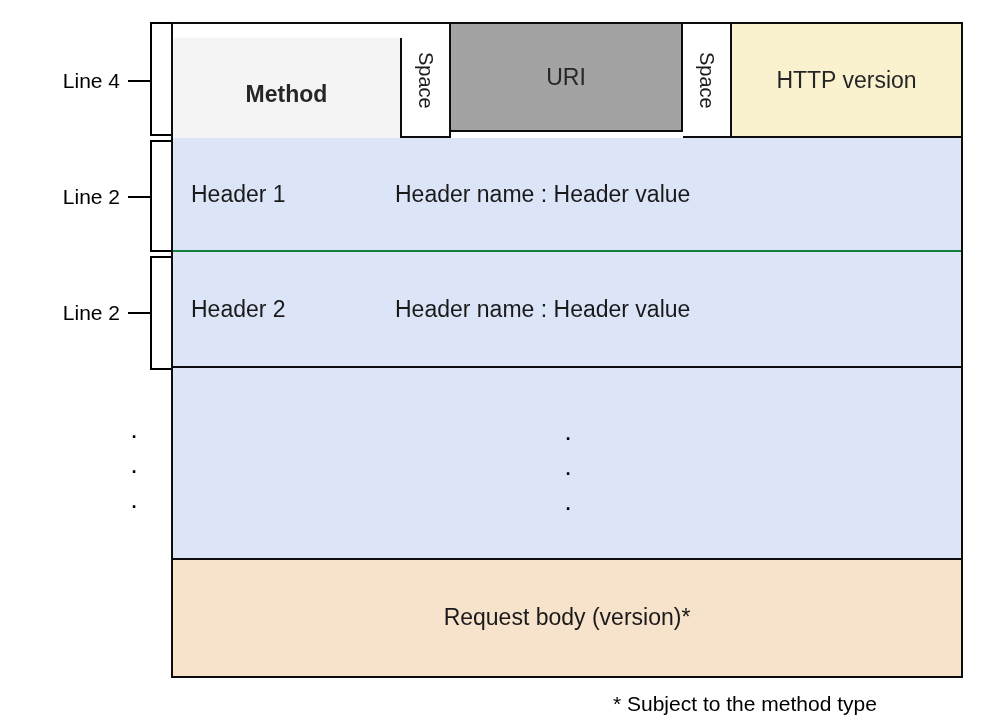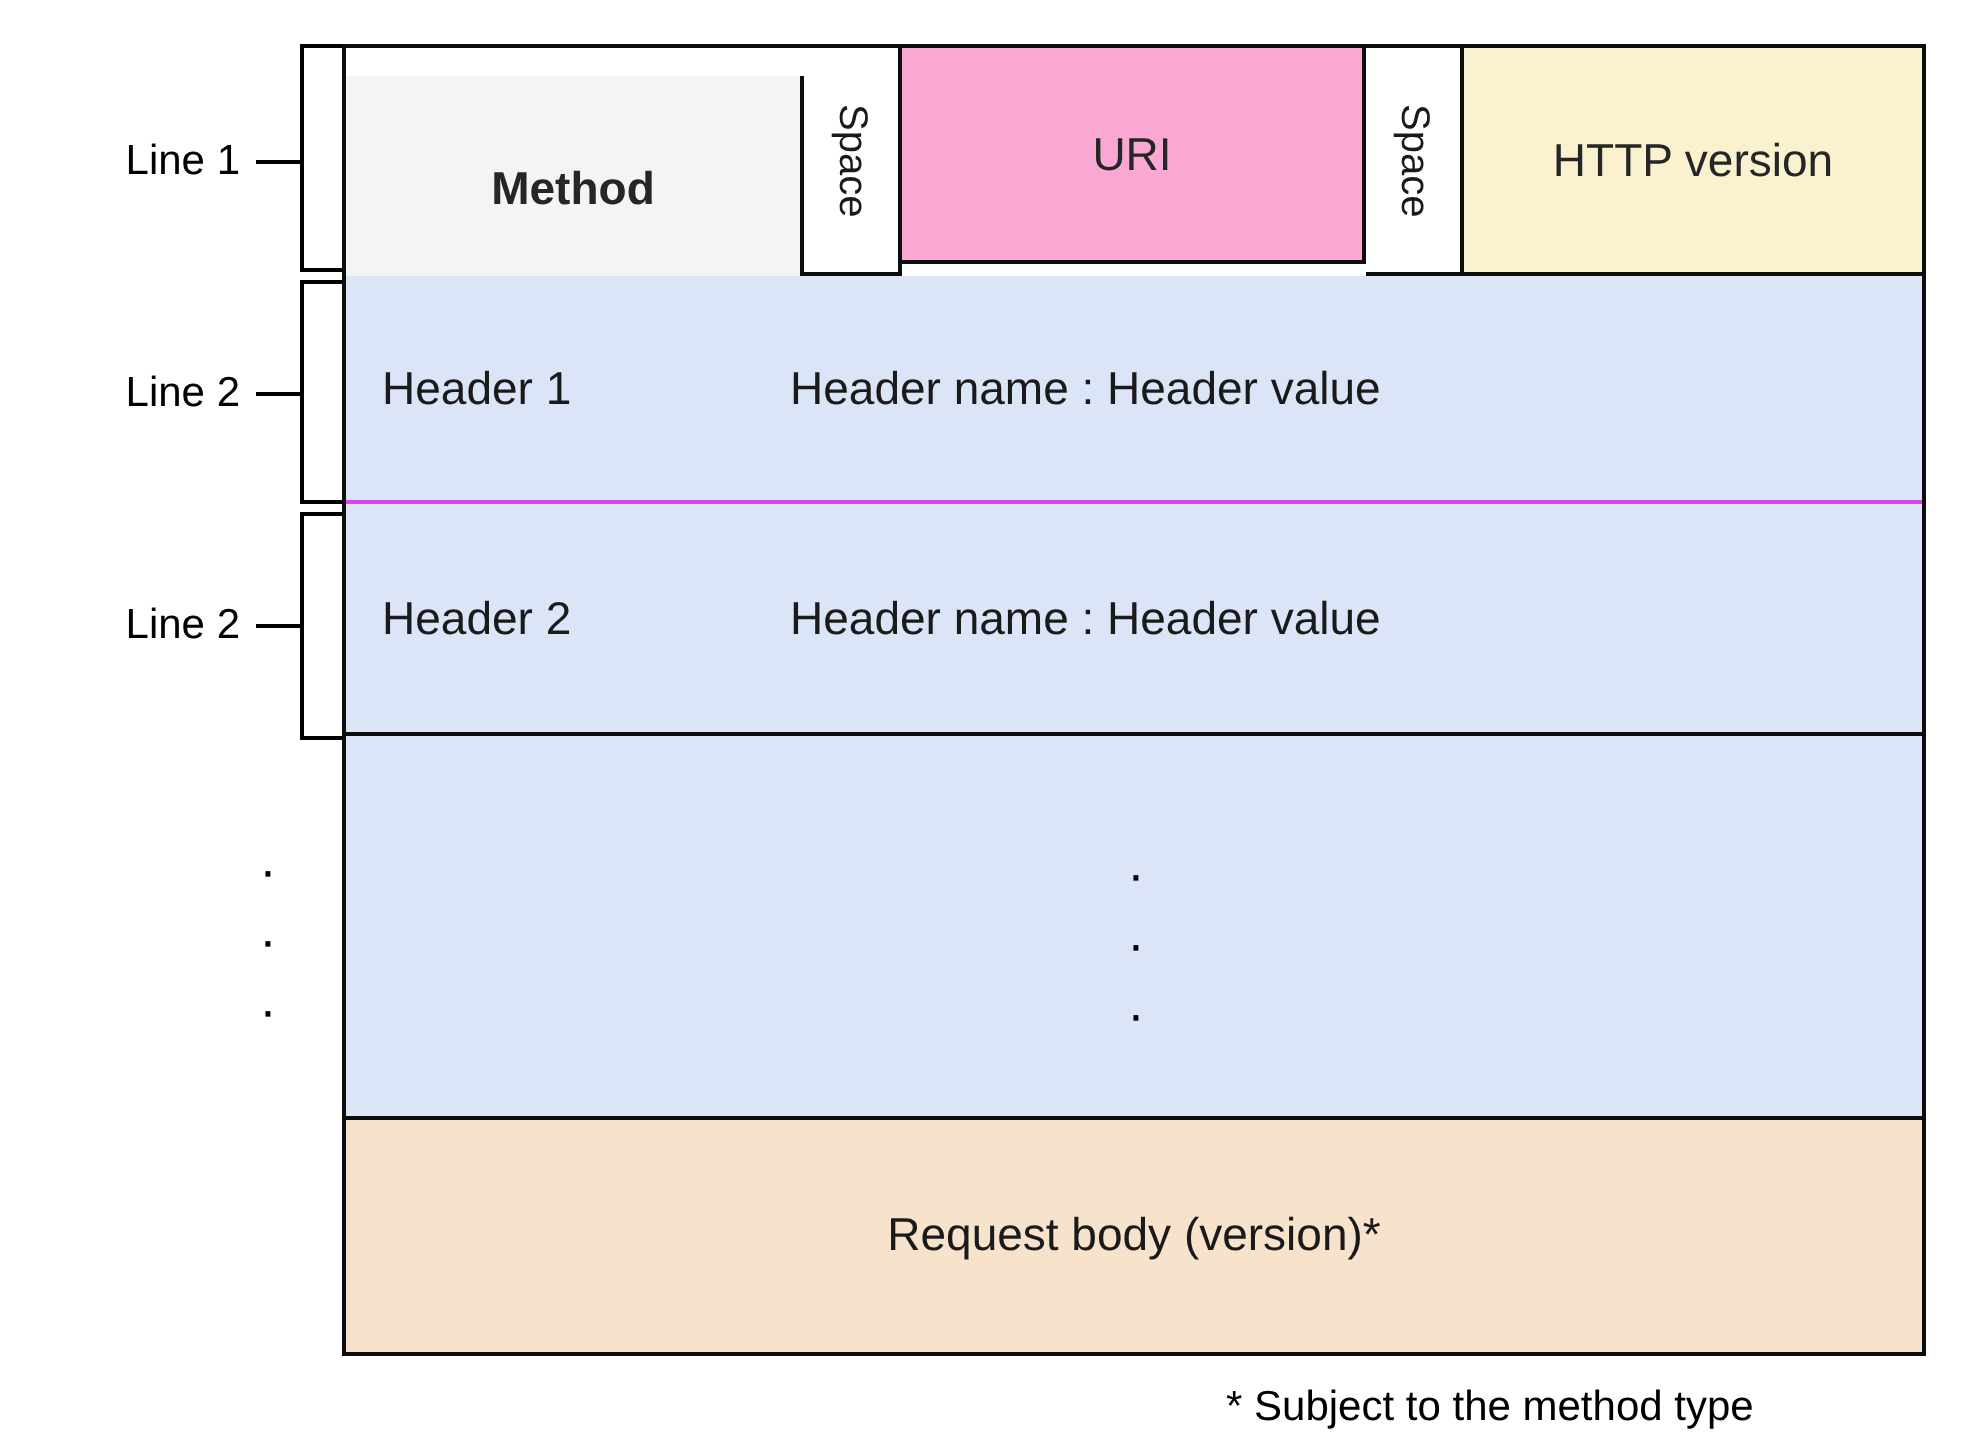--- a/index.html
+++ b/index.html
@@ -111,21 +111,21 @@
   .footnote {
     position: absolute;
     font-size: 21px;
     color: #000;
     white-space: nowrap;
   }
 </style>
 </head>
 <body>
 
-<div class="abs line-label" style="left:20px; top:70px; width:100px;">Line 1</div>
+<div class="abs line-label" style="left:20px; top:70px; width:100px;">Line 4</div>
 <div class="abs label-dash" style="left:128px; top:80px; width:22px;"></div>
 <div class="abs bracket" style="left:150px; top:22px; width:26px; height:114px;">
   <div class="spine"></div>
     <div class="arm-top"></div>
     <div class="arm-bot"></div>
 </div>
 
 <div class="abs line-label" style="left:20px; top:186px; width:100px;">Line 2</div>
 <div class="abs label-dash" style="left:128px; top:196px; width:22px;"></div>
 <div class="abs bracket" style="left:150px; top:140px; width:26px; height:112px;">
@@ -151,34 +151,34 @@
 <div class="msg-table" style="left:171px; top:22px; width:792px; height:656px;">
 
   <div class="cell bordered-r bordered-b" style="left:0; top:14px; width:229px; height:114px; background:#f4f4f4;font-weight:bold;">
     <span>Method</span>
   </div>
 
   <div class="cell bordered-r bordered-b" style="left:229px; top:0; width:49px; height:114px; background:#ffffff;">
     <span class="vertical-text">Space</span>
   </div>
 
-  <div class="cell bordered-r bordered-b" style="left:278px; top:0; width:232px; height:108px; background:#f9a8d4;">
+  <div class="cell bordered-r bordered-b" style="left:278px; top:0; width:232px; height:108px; background:#a3a3a3;">
     <span>URI</span>
   </div>
 
   <div class="cell bordered-r bordered-b" style="left:510px; top:0; width:49px; height:114px; background:#ffffff;">
     <span class="vertical-text">Space</span>
   </div>
 
   <div class="cell bordered-b" style="left:559px; top:0; width:229px; height:114px; background:#faf2cf;align-items:center;">
     <span>HTTP version</span>
   </div>
 
   <div class="hdr-row" style="left:0; top:114px; width:788px; height:114px; background:#dce5f7;
-              border-bottom:2px solid #d946ef;">
+              border-bottom:2px solid #15803d;">
     <span class="hdr-name" style="left:18px; top:43px;">Header 1</span>
     <span class="hdr-name" style="left:222px; top:43px;">Header name : Header value</span>
   </div>
 
   <div class="hdr-row" style="left:0; top:228px; width:788px; height:116px; background:#dce5f7;
               border-bottom:2px solid #0d0d0d;">
     <span class="hdr-name" style="left:18px; top:44px;">Header 2</span>
     <span class="hdr-name" style="left:222px; top:44px;">Header name : Header value</span>
   </div>
 

